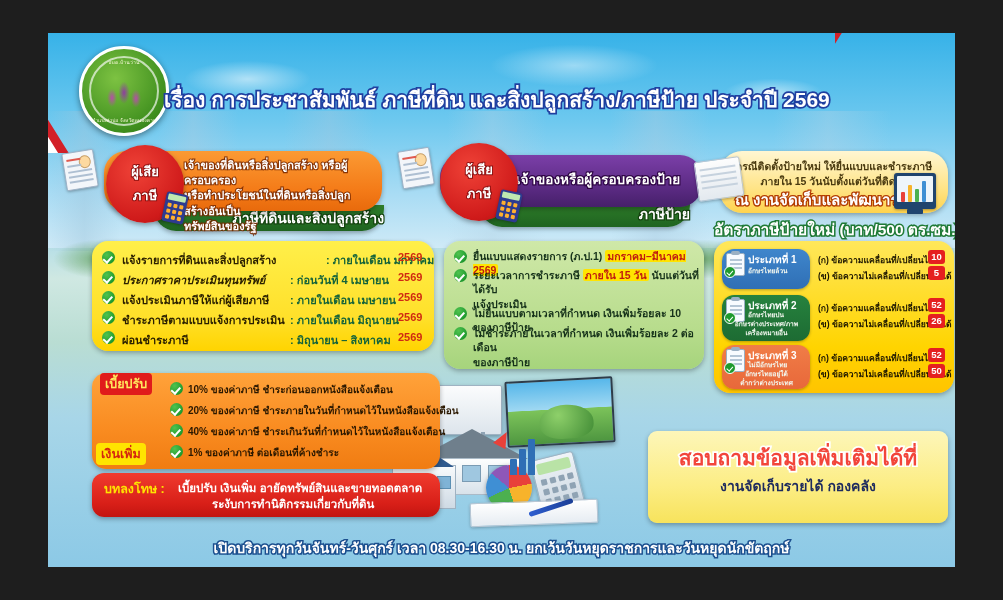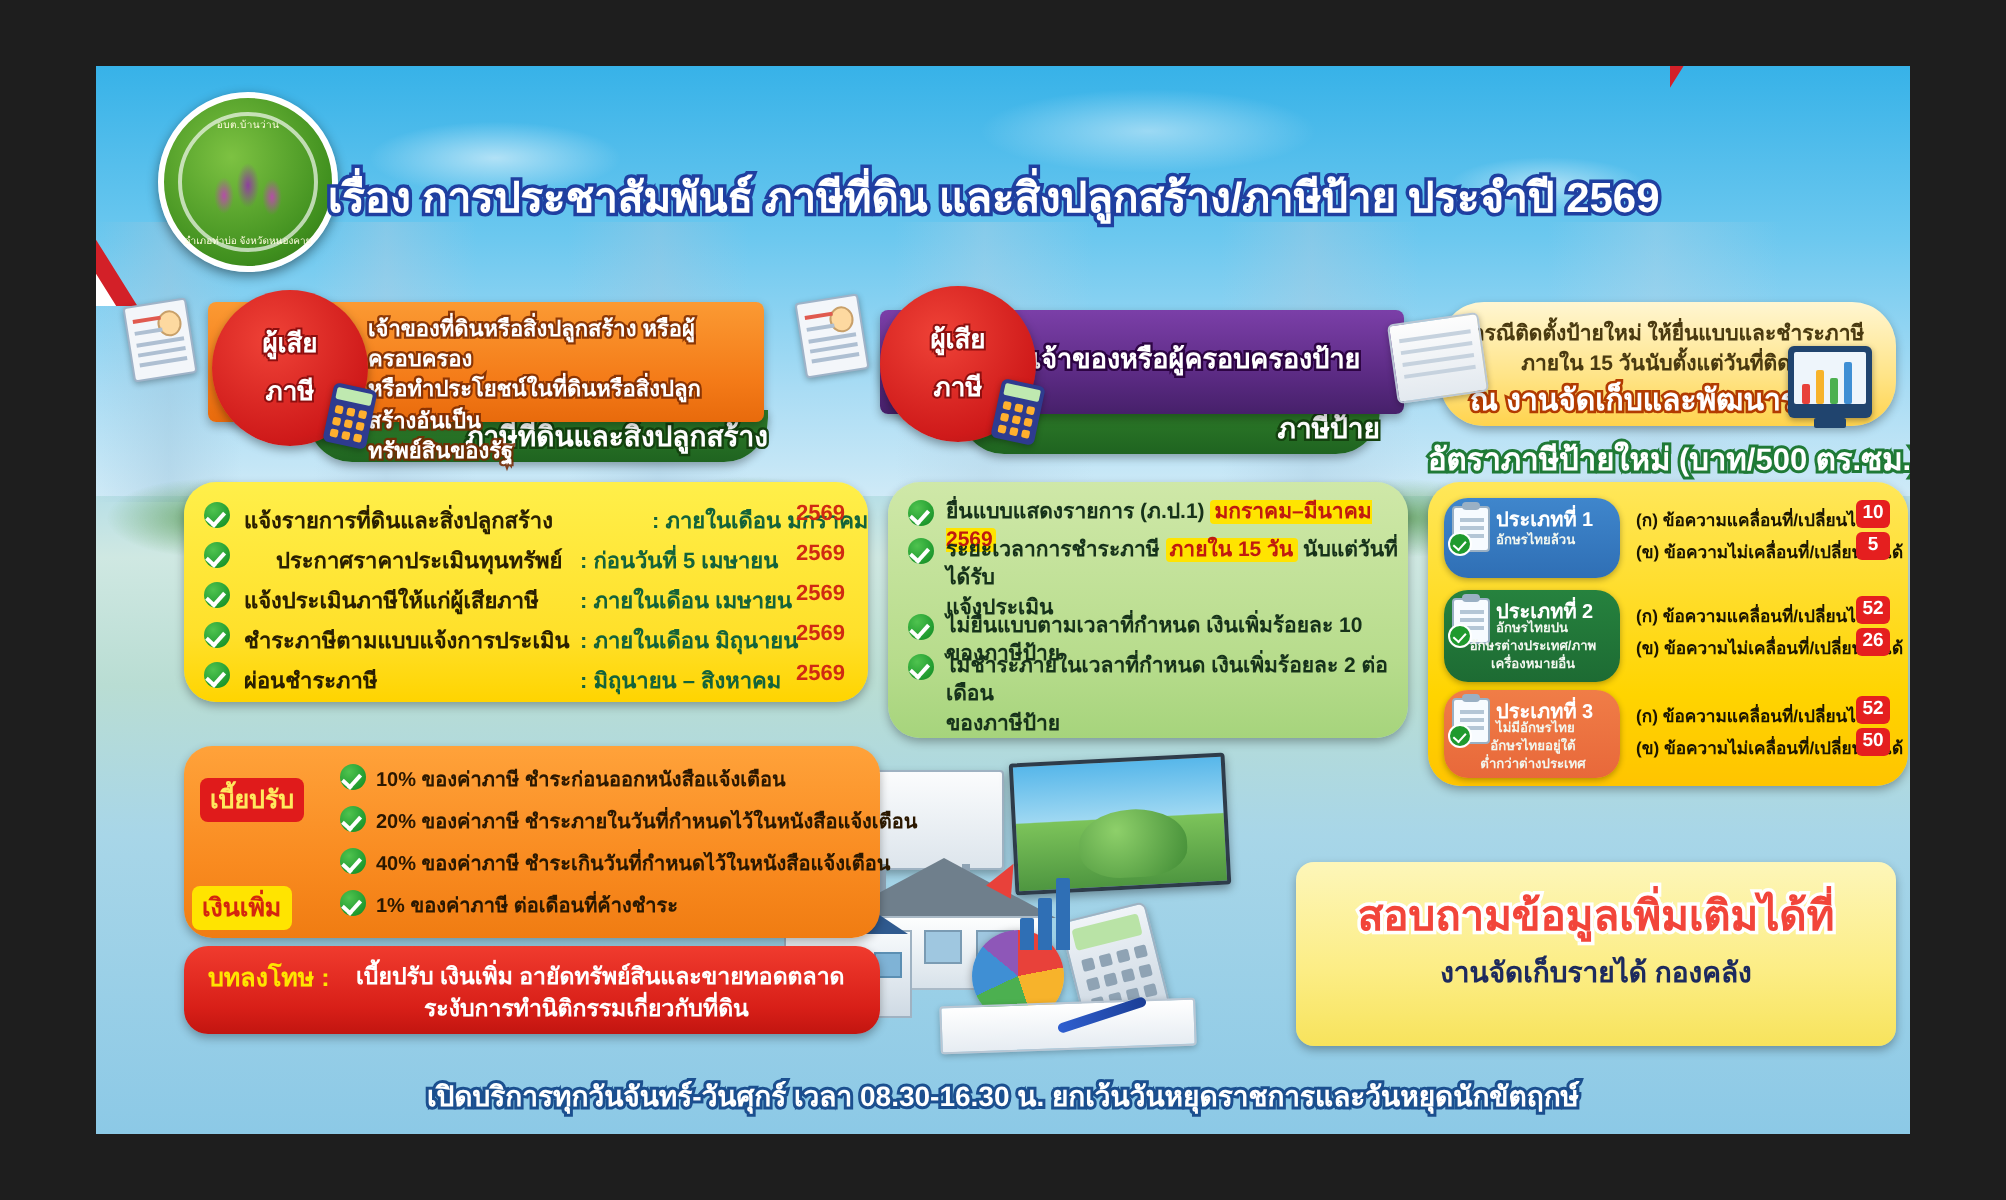--- a/index.html
+++ b/index.html
@@ -90,21 +90,21 @@
         border-radius:2px;transform:rotate(-9deg);box-shadow:0 1px 3px rgba(0,0,0,.3);z-index:5;}
   .mini-doc .bar{position:absolute;left:3px;right:3px;height:2px;background:#aebfd2;}
   .mini-doc .red{background:#e05a4f;}
   .mini-doc .ph{position:absolute;right:3px;top:4px;width:10px;height:11px;border-radius:50%;
         background:#fdd9a0;border:1px solid #c8a06a;}
   .mini-calc{position:absolute;width:22px;height:30px;background:#2e3b8f;border-radius:3px;
         transform:rotate(12deg);box-shadow:0 1px 3px rgba(0,0,0,.3);z-index:5;}
   .mini-calc .scr{position:absolute;left:2px;right:2px;top:2px;height:6px;background:#bfe9b0;border-radius:1px;}
   .mini-calc .k{position:absolute;width:4px;height:4px;background:#ffb02e;border-radius:1px;}
 
-  .pillA{position:absolute;border-radius:4px;z-index:3;box-shadow:0 2px 5px rgba(0,0,0,.3);}
+  .pillA{position:absolute;border-radius:22px;z-index:3;box-shadow:0 2px 5px rgba(0,0,0,.3);}
   .pillA .txt{position:absolute;color:#fff;font-weight:bold;font-size:11px;line-height:1.38;
         -webkit-text-stroke:2.2px rgba(120,40,0,.85);paint-order:stroke fill;}
   .tabA{position:absolute;border-radius:0 0 22px 22px;z-index:2;text-align:right;
         color:#ffffff;font-weight:bold;font-size:14px;
         background:linear-gradient(180deg,#2f7d2a,#1f6420);box-shadow:0 2px 4px rgba(0,0,0,.3);}
   .tabA span{-webkit-text-stroke:2.4px #14420f;paint-order:stroke fill;}
 
   
   .rbox{position:absolute;border-radius:22px;z-index:3;
         background:linear-gradient(180deg,#fff6d2,#ffe487 60%,#ffd34d 100%);
@@ -355,27 +355,27 @@
   <div class="rate-head" style="left:666px;top:184px;width:240px;">อัตราภาษีป้ายใหม่ (บาท/500 ตร.ซม.)</div>
 
   <div class="panelY" style="left:44px;top:208px;width:342px;height:110px;">
     <div class="chk" style="left:10px;top:10px;"></div>
     <div class="chk" style="left:10px;top:30px;"></div>
     <div class="chk" style="left:10px;top:50px;"></div>
     <div class="chk" style="left:10px;top:70px;"></div>
     <div class="chk" style="left:10px;top:90px;"></div>
 
     <div class="lrow" style="left:30px;top:10px;">แจ้งรายการที่ดินและสิ่งปลูกสร้าง</div>
-    <div class="lrow" style="left:46px;top:30px;">ประกาศราคาประเมินทุนทรัพย์</div>
+    <div class="lrow" style="left:30px;top:30px;font-style:italic;">ประกาศราคาประเมินทุนทรัพย์</div>
     <div class="lrow" style="left:30px;top:50px;">แจ้งประเมินภาษีให้แก่ผู้เสียภาษี</div>
     <div class="lrow" style="left:30px;top:70px;">ชำระภาษีตามแบบแจ้งการประเมิน</div>
     <div class="lrow" style="left:30px;top:90px;">ผ่อนชำระภาษี</div>
 
     <div class="lrow dt" style="left:198px;top:10px;color:#14633a;margin-left:36px;">: ภายในเดือน มกราคม</div>
-    <div class="lrow dt" style="left:198px;top:30px;color:#14633a;">: ก่อนวันที่ 5 เมษายน</div>
+    <div class="lrow dt" style="left:198px;top:30px;color:#14633a;">: ก่อนวันที่ 4 เมษายน</div>
     <div class="lrow dt" style="left:198px;top:50px;color:#14633a;">: ภายในเดือน เมษายน</div>
     <div class="lrow dt" style="left:198px;top:70px;color:#14633a;">: ภายในเดือน มิถุนายน</div>
     <div class="lrow dt" style="left:198px;top:90px;color:#14633a;">: มิถุนายน – สิงหาคม</div>
 
     <div class="lrow yr" style="left:306px;top:10px;color:#d02a12;">2569</div>
     <div class="lrow yr" style="left:306px;top:30px;color:#d02a12;">2569</div>
     <div class="lrow yr" style="left:306px;top:50px;color:#d02a12;">2569</div>
     <div class="lrow yr" style="left:306px;top:70px;color:#d02a12;">2569</div>
     <div class="lrow yr" style="left:306px;top:90px;color:#d02a12;">2569</div>
   </div>
@@ -496,21 +496,21 @@
     <div class="pen" style="left:150px;top:132px;"></div>
     <div class="bars" style="left:132px;top:60px;width:30px;height:42px;">
       <i style="left:0;height:16px;background:#2f6fb5;"></i>
       <i style="left:9px;height:26px;background:#2f6fb5;"></i>
       <i style="left:18px;height:36px;background:#2f6fb5;"></i>
     </div>
     <div class="arrow" style="left:118px;top:58px;border-left:7px solid transparent;border-right:7px solid transparent;border-bottom:16px solid #e8413a;transform:rotate(28deg);"></div>
   </div>
 
   <div class="penalty" style="left:44px;top:340px;width:348px;height:96px;">
-    <div class="ptag red" style="left:8px;top:16px;text-align:center;">เบี้ยปรับ</div>
+    <div class="ptag red" style="left:8px;top:0;text-align:center;">เบี้ยปรับ</div>
     <div class="ptag yel" style="left:4px;top:70px;">เงินเพิ่ม</div>
 
     <div class="chk" style="left:78px;top:9px;"></div>
     <div class="chk" style="left:78px;top:30px;"></div>
     <div class="chk" style="left:78px;top:51px;"></div>
     <div class="chk" style="left:78px;top:72px;"></div>
 
     <div class="prow" style="left:96px;top:9px;">10% ของค่าภาษี ชำระก่อนออกหนังสือแจ้งเตือน</div>
     <div class="prow" style="left:96px;top:30px;">20% ของค่าภาษี ชำระภายในวันที่กำหนดไว้ในหนังสือแจ้งเตือน</div>
     <div class="prow" style="left:96px;top:51px;">40% ของค่าภาษี ชำระเกินวันที่กำหนดไว้ในหนังสือแจ้งเตือน</div>

